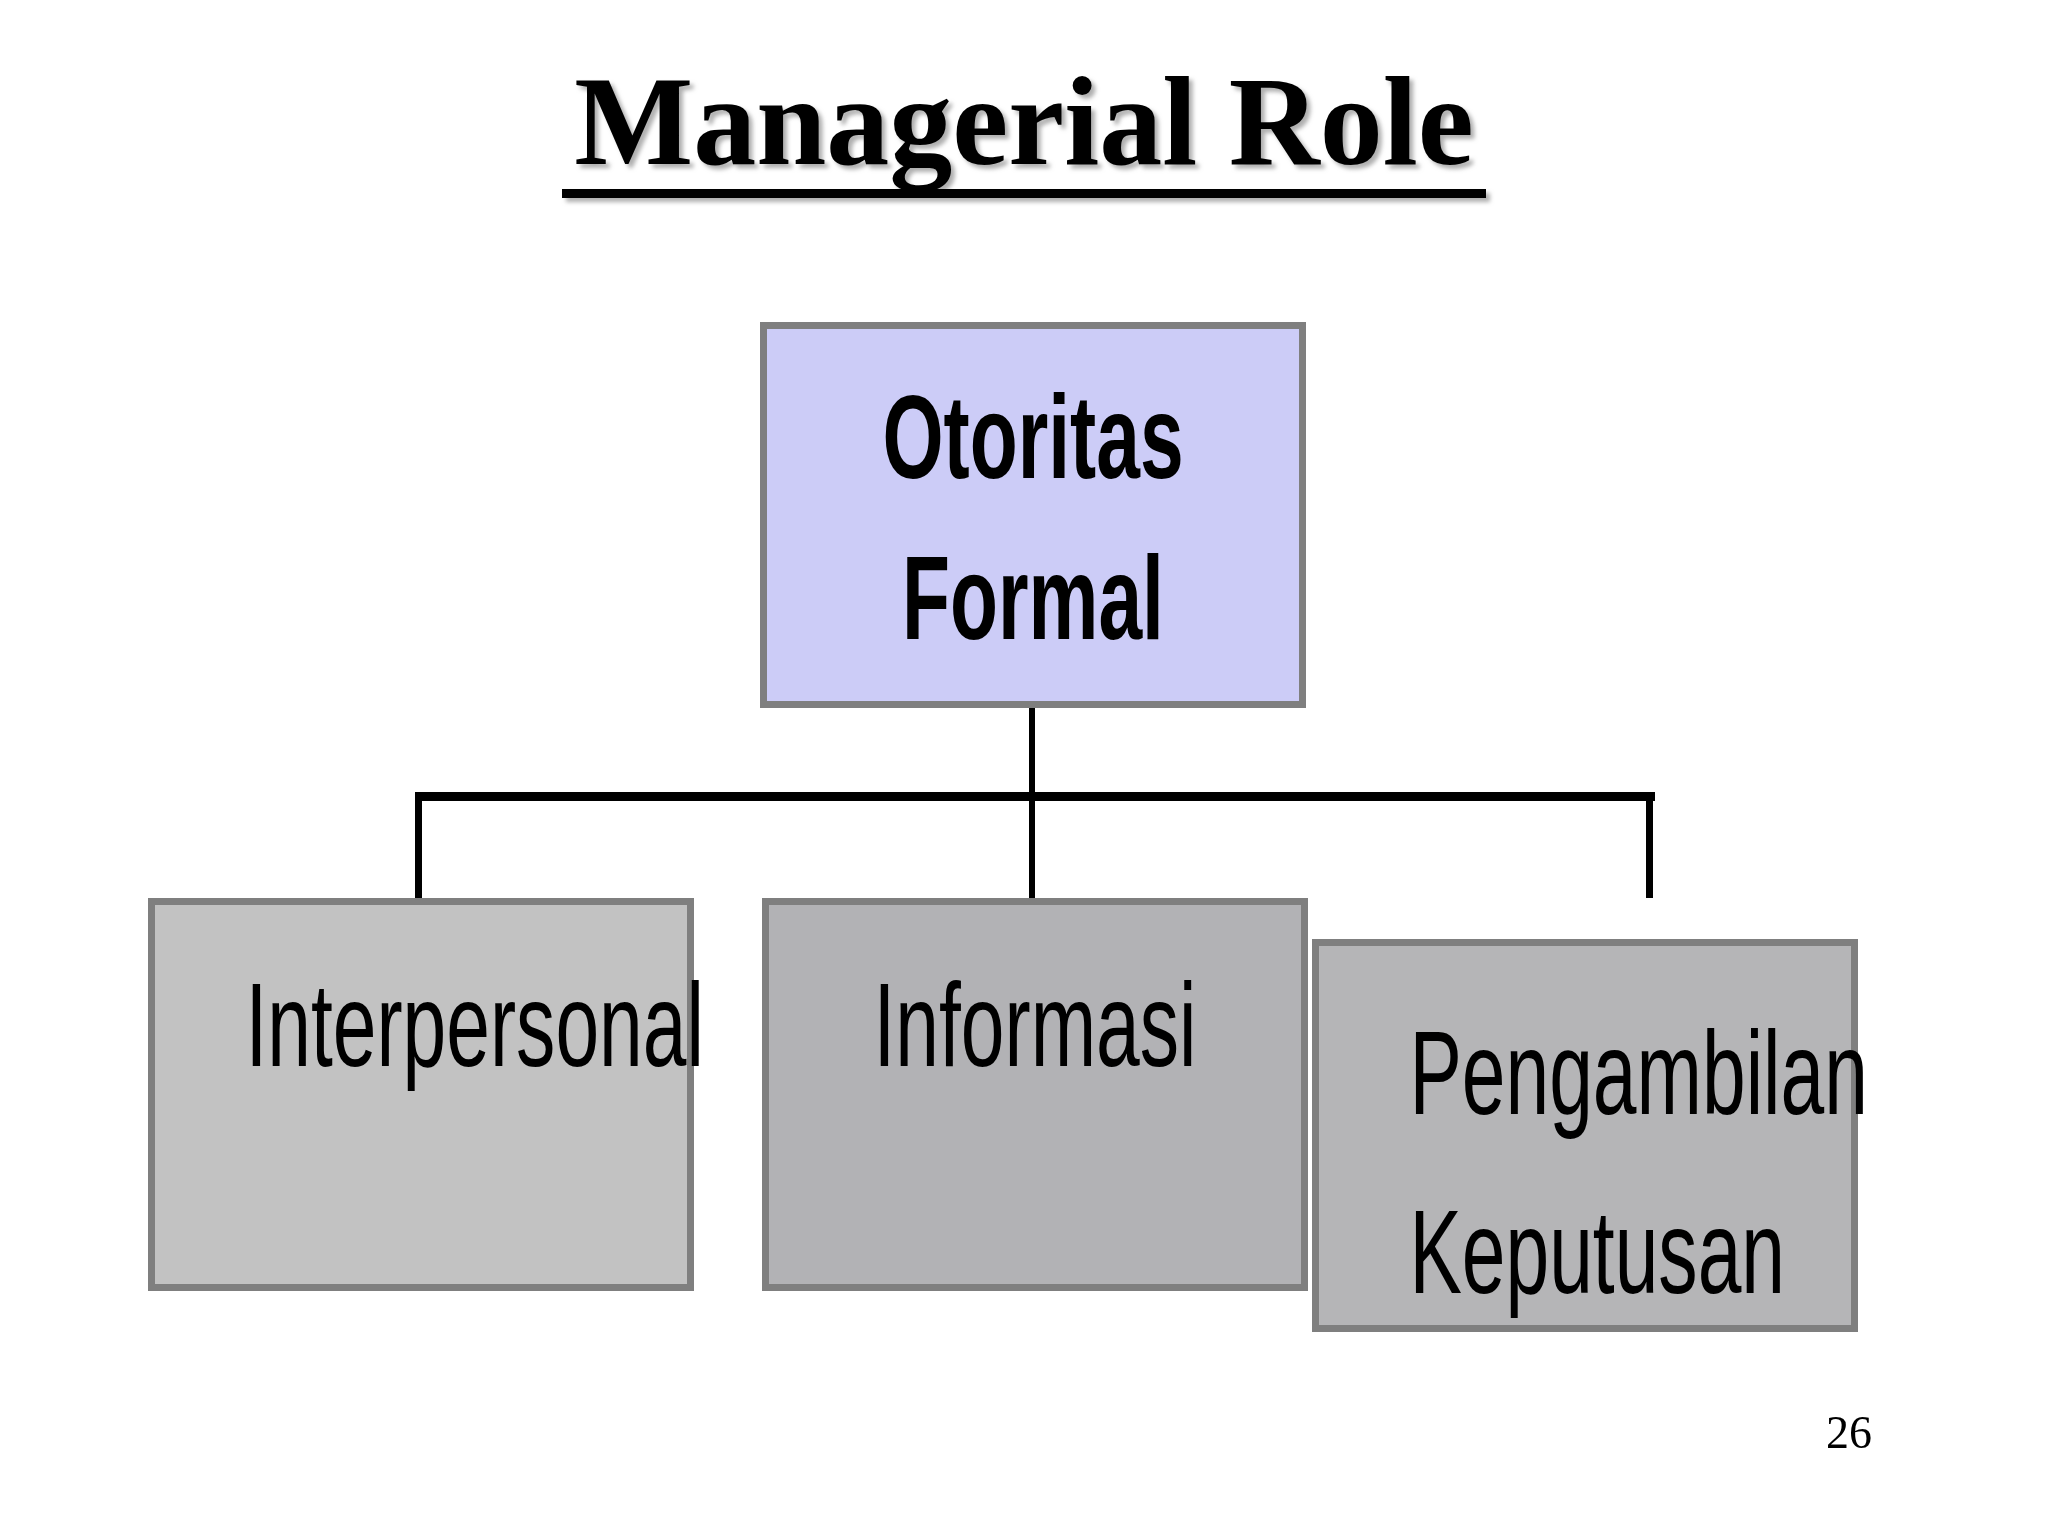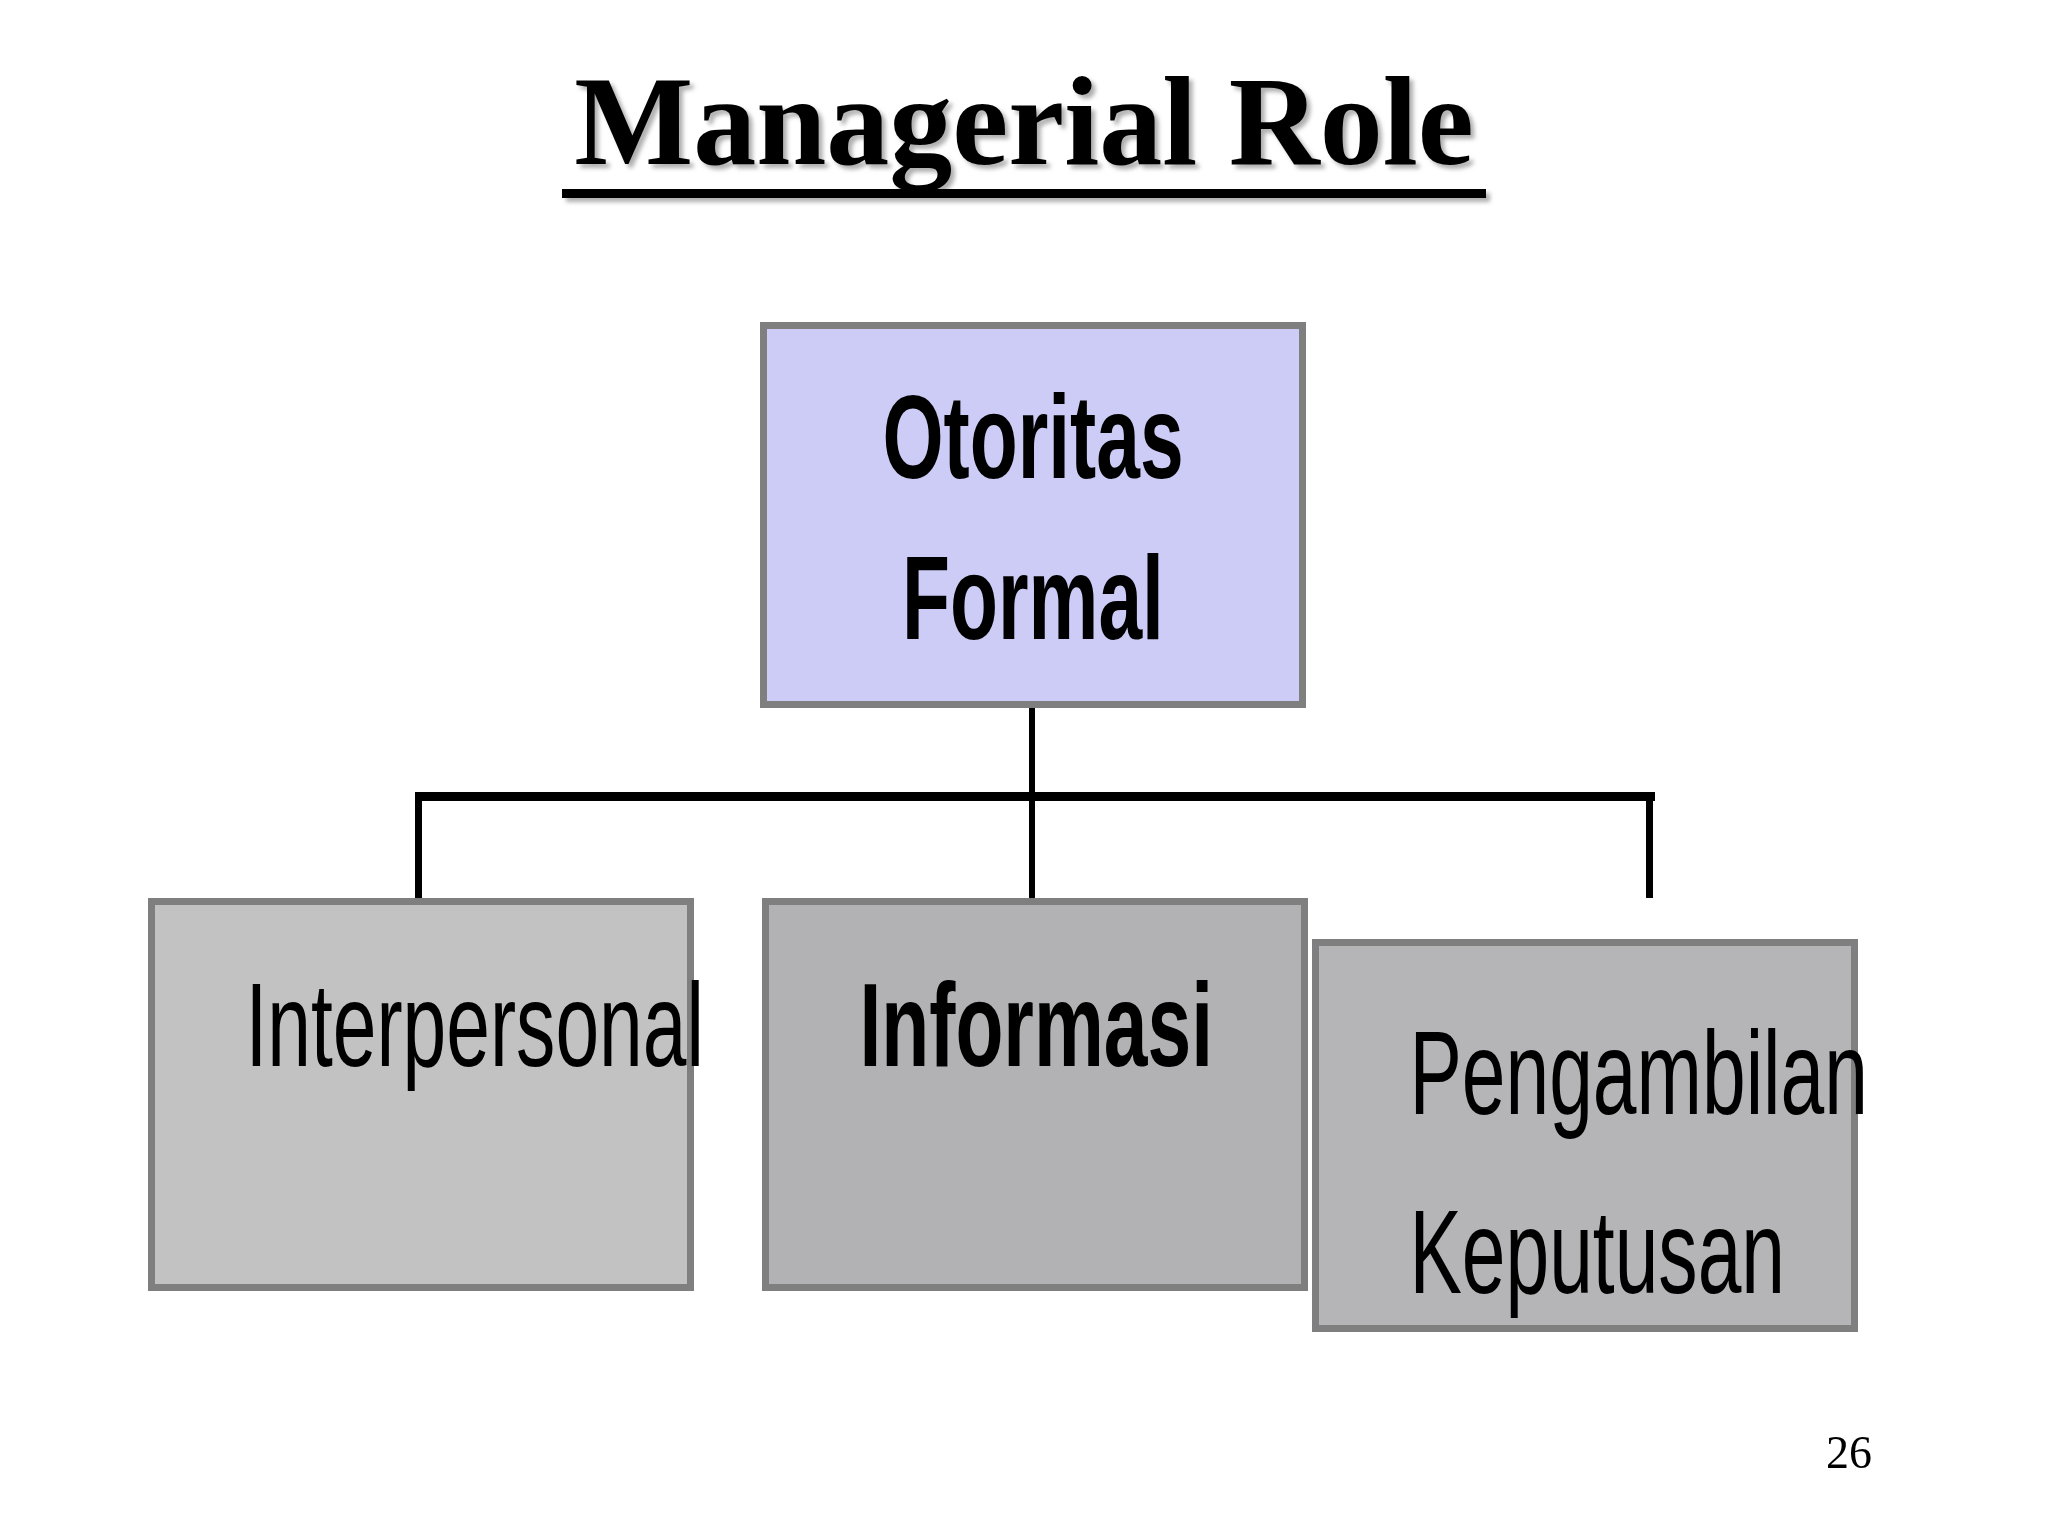--- a/index.html
+++ b/index.html
@@ -85,21 +85,20 @@
   .conn-v-right { left: 1646px; top: 792px; width: 7px;    height: 106px; }
 
   
   .page-number {
     position: absolute;
     left: 1826px;
     top: 1406px;
     font-family: "Liberation Serif", serif;
     font-size: 46px;
     color: #000000;
-    margin-top: 20px;
   }
 </style>
 </head>
 <body>
 
 <div class="slide">
 
   <div class="title-wrap">
     <h1 class="title">Managerial Role</h1>
   </div>
@@ -112,21 +111,21 @@
 
   <div class="node node-root" style="background: rgb(204, 204, 247); border-color: rgb(127, 127, 127);">
     <span class="label">Otoritas</span>
     <span class="label">Formal</span>
   </div>
 
   <div class="node node-child node-left" style="background: rgb(194, 194, 194); border-color: rgb(127, 127, 127);">
     <span class="label">Interpersonal</span>
   </div>
 
-  <div class="node node-child node-mid" style="background: rgb(178, 178, 181); border-color: rgb(127, 127, 127); font-weight: bold;">
+  <div class="node node-child node-mid" style="background: rgb(178, 178, 181); border-color: rgb(127, 127, 127);">
     <span class="label">Informasi</span>
   </div>
 
   <div class="node node-child node-right" style="background: rgb(181, 181, 183); border-color: rgb(127, 127, 127);">
     <span class="label">Pengambilan</span>
     <span class="label">Keputusan</span>
   </div>
 
   <div class="page-number">26</div>
 

